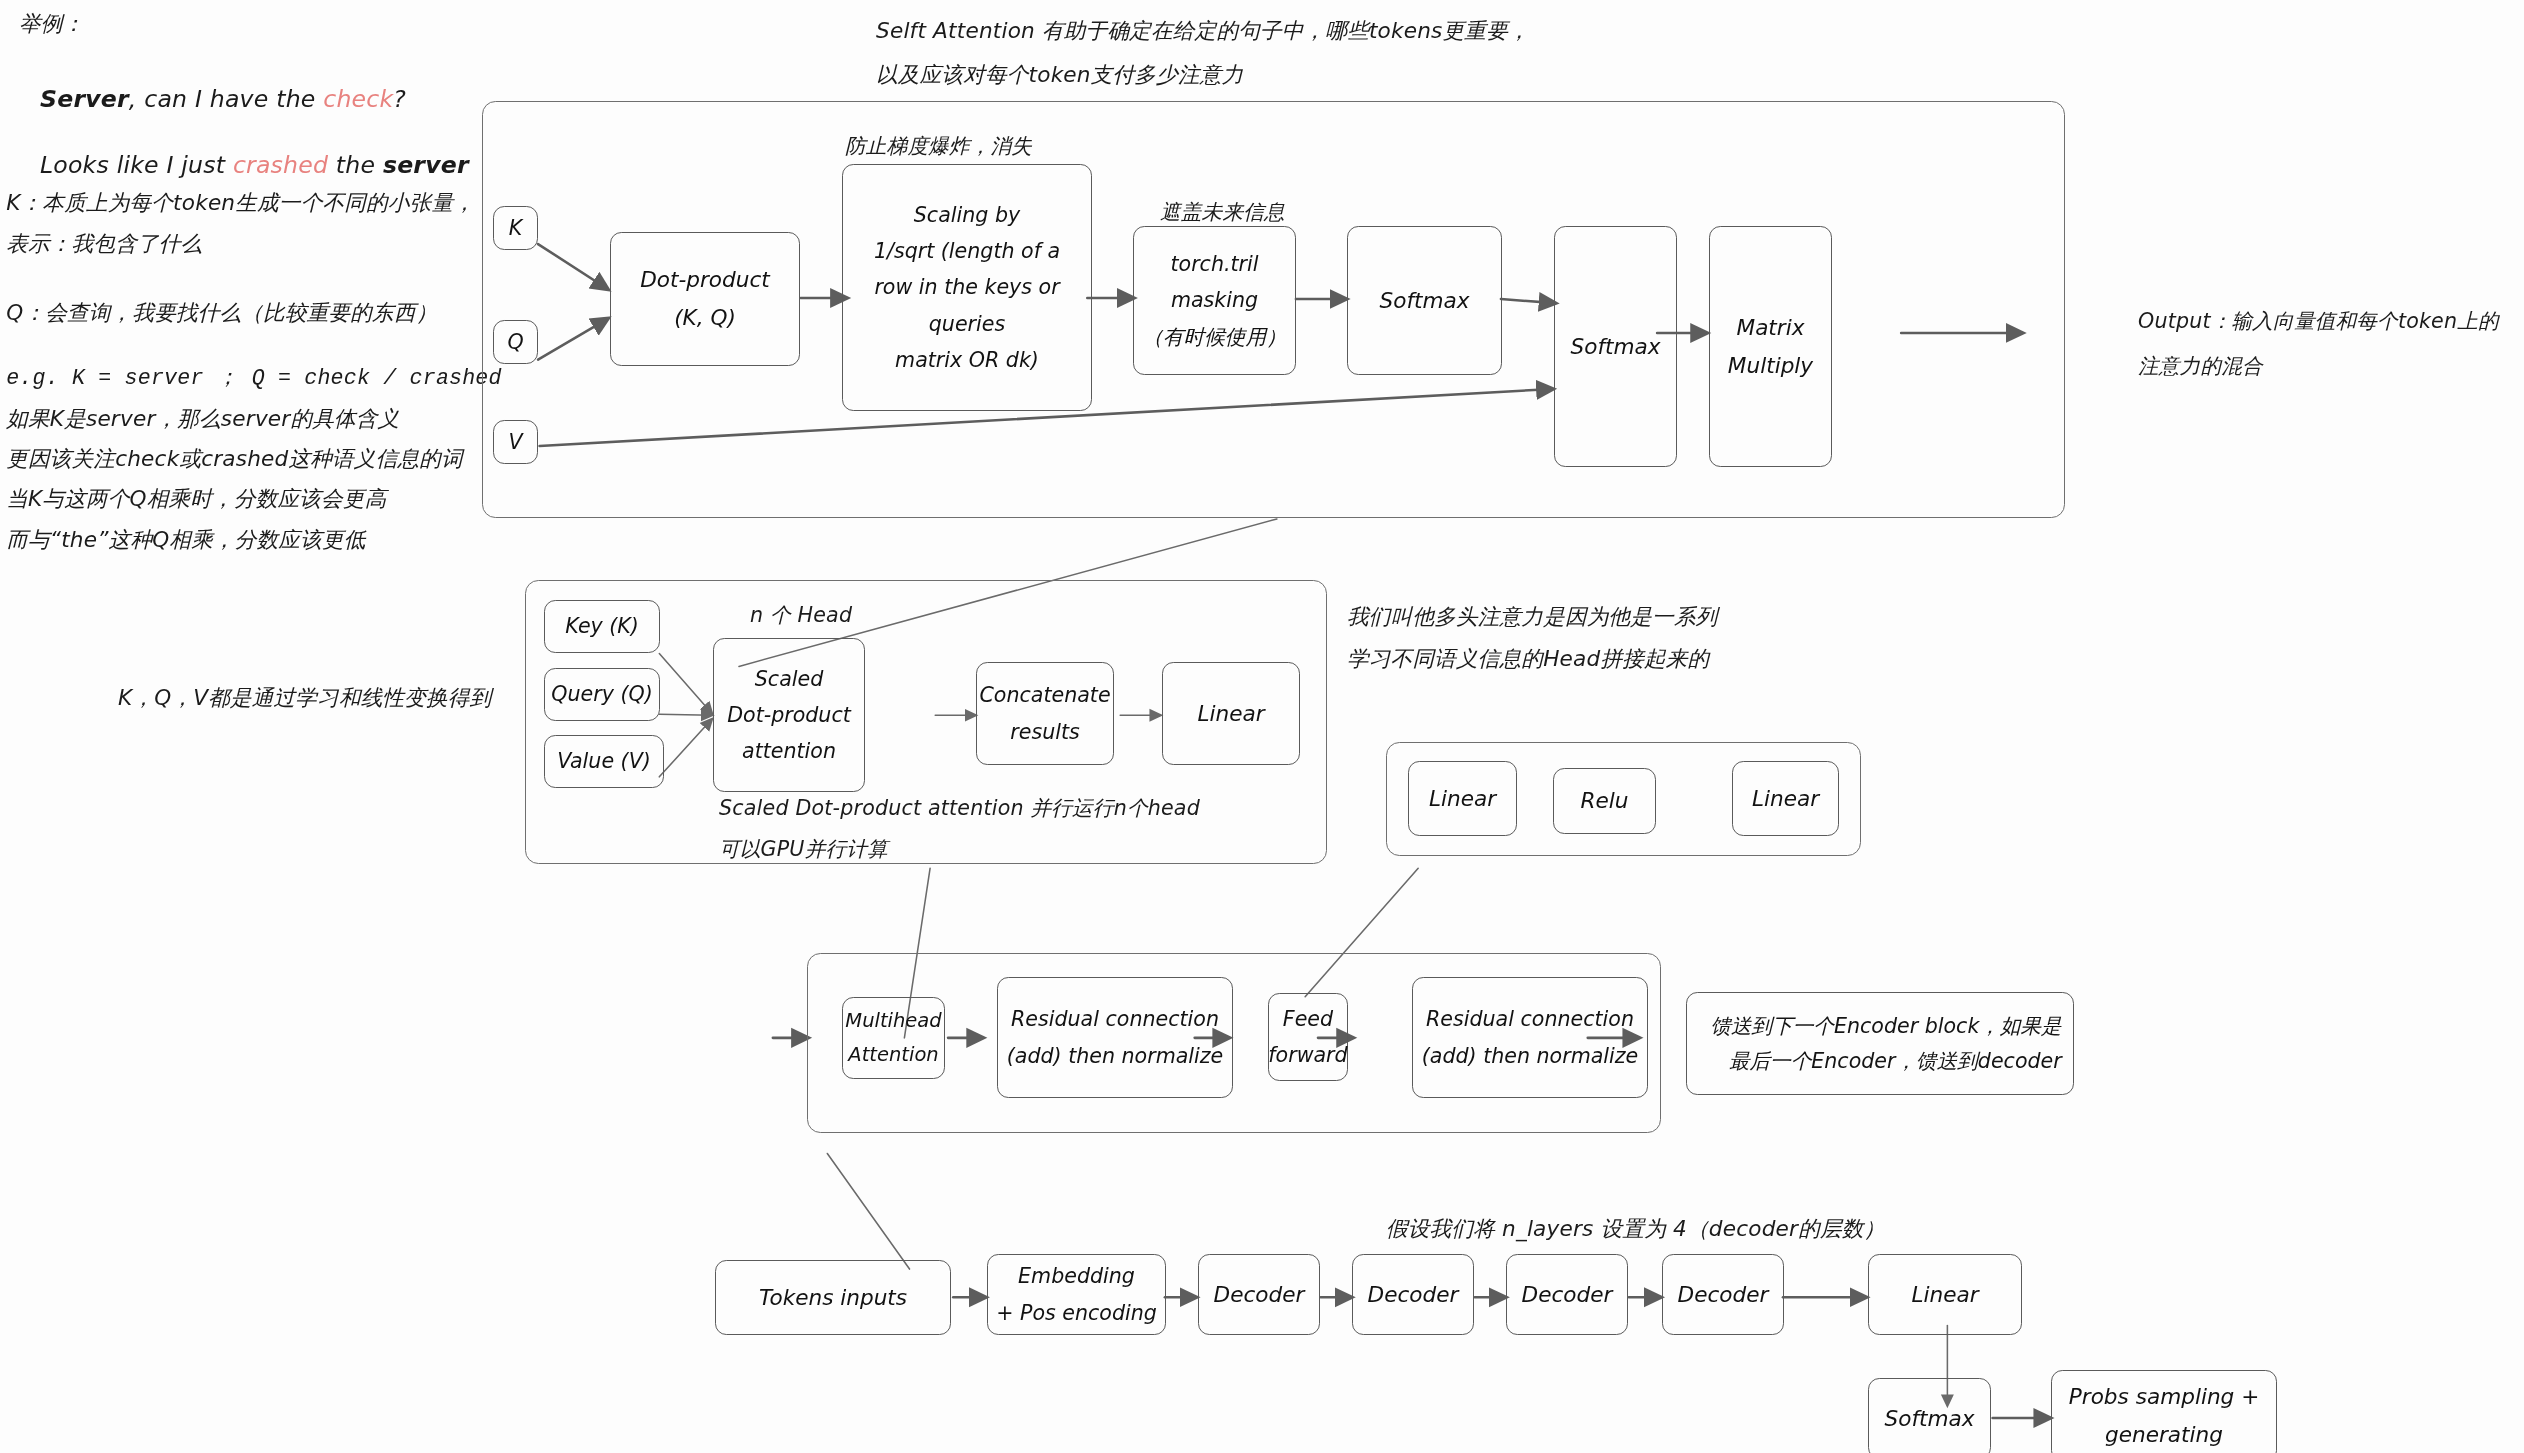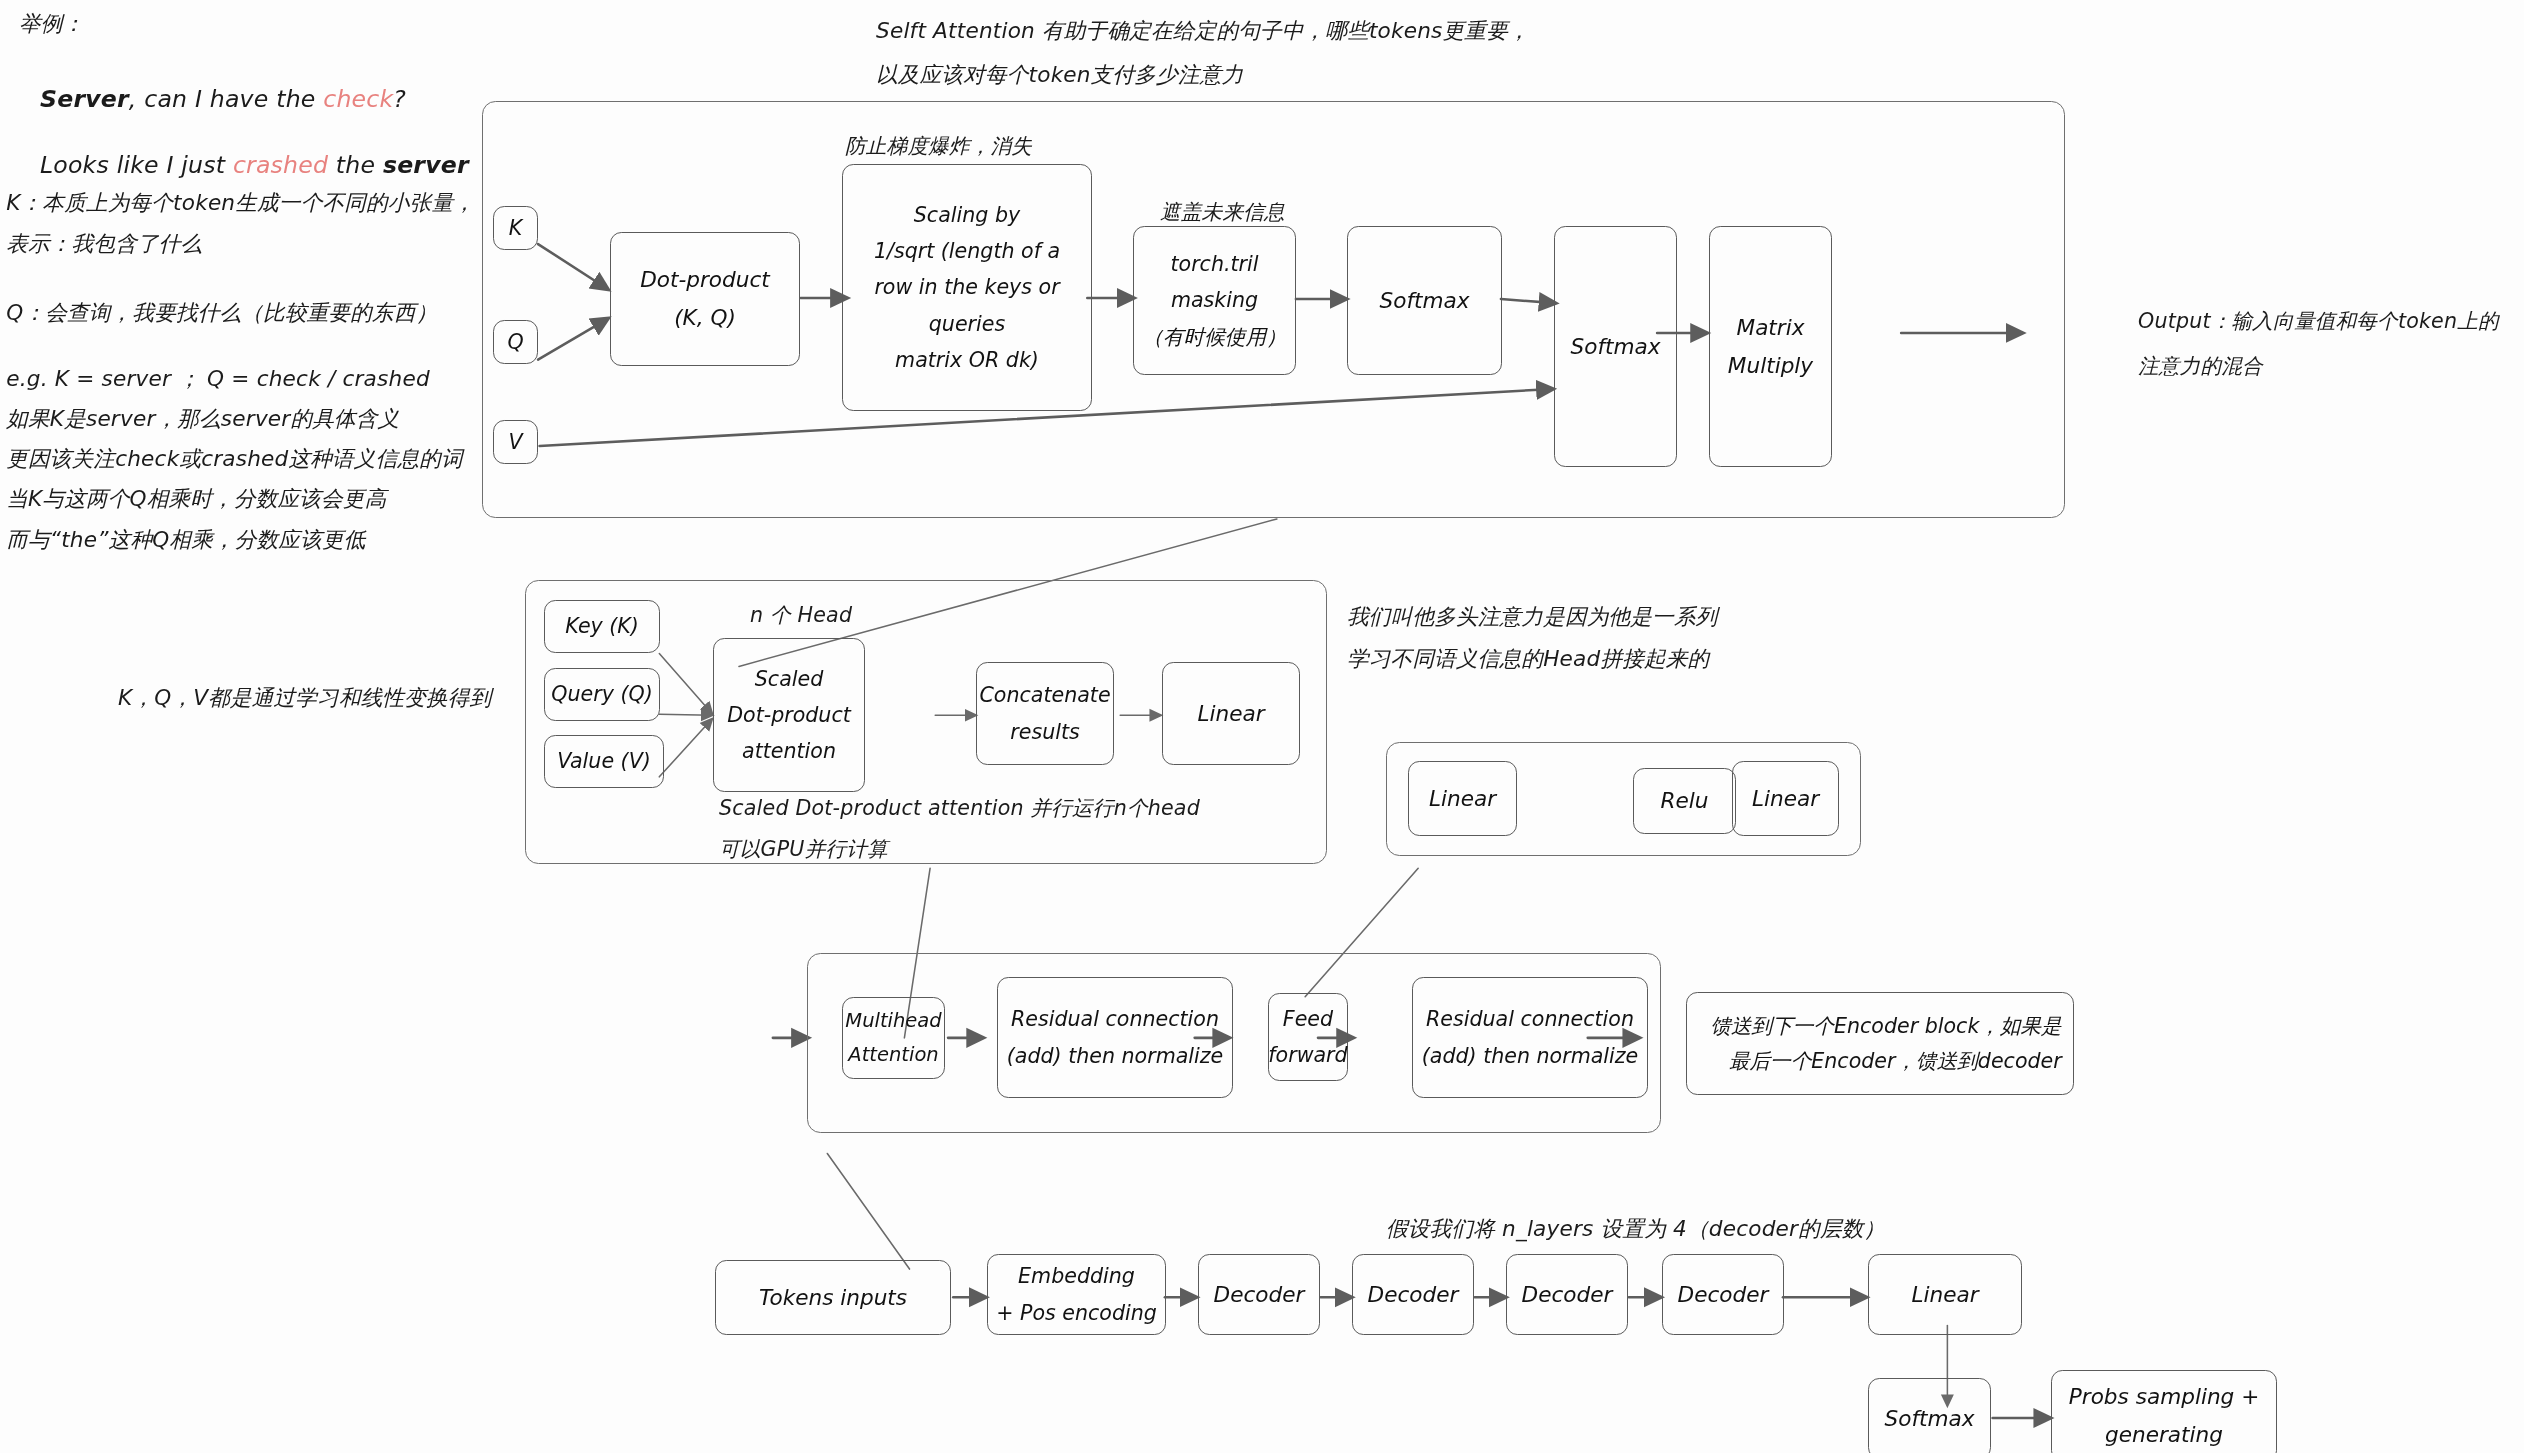--- a/index.html
+++ b/index.html
@@ -161,21 +161,21 @@
 
   <div class="txt t46" style="left:9.2px; top:44px;">
     <span class="bold">Server</span><span>, can I have the </span><span class="accent">check</span><span>?</span>
   </div>
 
   <div class="txt t42 cn" style="left:6.2px; top:186px;">K：本质上为每个token生成一个不同的小张量，</div>
   <div class="txt t42 cn" style="left:6.2px; top:227px;">表示：我包含了什么</div>
 
   <div class="txt t42 cn" style="left:6.2px; top:296px;">Q：会查询，我要找什么（比较重要的东西）</div>
 
-  <div class="txt t42" style="left:6.2px; top:362px;">e.g. K = server ； Q = check / crashed</div>
+  <div class="txt t42" style="left:6.2px; top:362px;font-family:Liberation Mono, monospace;">e.g. K = server ； Q = check / crashed</div>
   <div class="txt t42 cn" style="left:6.2px; top:402px;">如果K是server，那么server的具体含义</div>
   <div class="txt t42 cn" style="left:6.2px; top:442px;">更因该关注check或crashed这种语义信息的词</div>
   <div class="txt t42 cn" style="left:6.2px; top:482px;">当K与这两个Q相乘时，分数应该会更高</div>
   <div class="txt t42 cn" style="left:6.2px; top:523px;">而与“the”这种Q相乘，分数应该更低</div>
 
   <div class="txt t42 cn" style="left:118px; top:681px;">K，Q，V都是通过学习和线性变换得到</div>
 
   <div class="panel" style="left:482px; top:101px; width:1583px; height:417px;"></div>
 
   <div class="txt t40 cn" style="left:845px; top:131px;">防止梯度爆炸，消失</div>
@@ -258,21 +258,21 @@
   <div class="txt t40 cn" style="left:719px; top:834px;">可以GPU并行计算</div>
 
   <div class="txt t42 cn" style="left:1347px; top:600px;">我们叫他多头注意力是因为他是一系列</div>
   <div class="txt t42 cn" style="left:1347px; top:642px;">学习不同语义信息的Head拼接起来的</div>
 
   <div class="panel" style="left:1386px; top:742px; width:475px; height:114px;"></div>
 
   <div class="box" style="left:1408px; top:761px; width:109px; height:75px; font-size:21.6px;">
     <span>Linear</span>
   </div>
-  <div class="box" style="left:1633px; top:768px; width:103px; height:66px; font-size:21.6px;">
+  <div class="box" style="left:1553px; top:768px; width:103px; height:66px; font-size:21.6px;">
     <span>Relu</span>
   </div>
   <div class="box" style="left:1732px; top:761px; width:107px; height:75px; font-size:21.6px;">
     <span>Linear</span>
   </div>
 
   <div class="panel" style="left:807px; top:953px; width:854px; height:180px;"></div>
 
   <div class="box" style="left:842px; top:997px; width:103px; height:82px; font-size:19.5px; flex-direction:column;">
     <span>Multihead</span>

